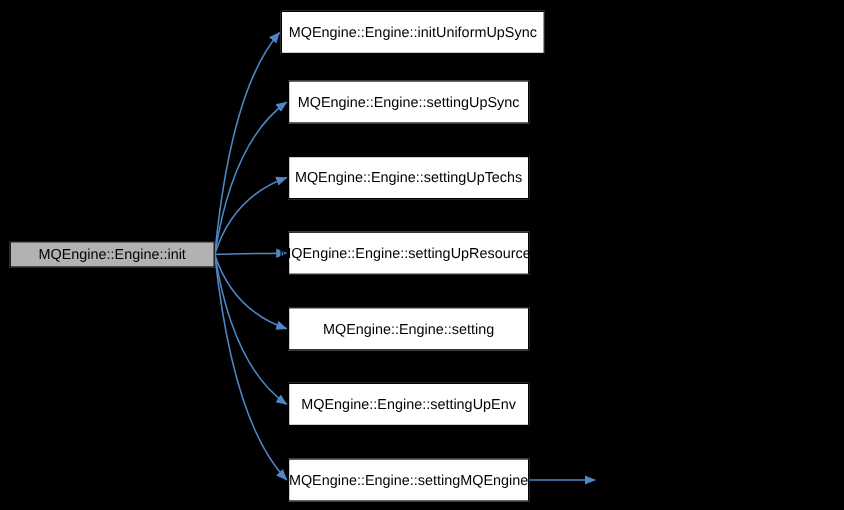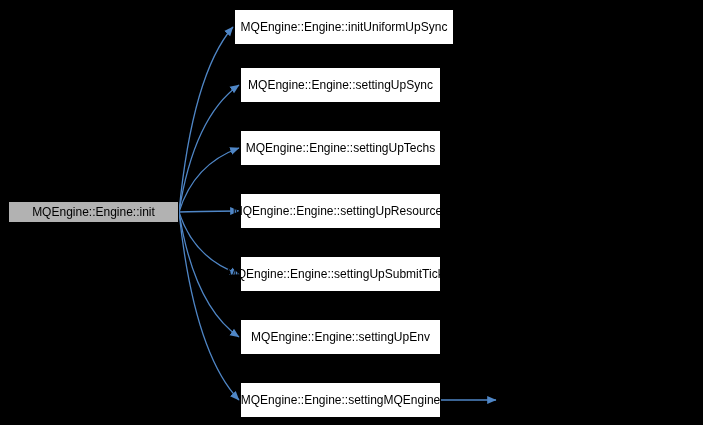--- a/index.html
+++ b/index.html
@@ -77,21 +77,20 @@
     <div class="node" style="left: 240px; top: 130px; width: 201px; height: 36px; background: rgb(255, 255, 255); color: rgb(0, 0, 0);">
       <div class="node-line">MQEngine::Engine::setting</div>
       <div class="node-line">UpTechs</div>
     </div>
     <div class="node" style="left: 240px; top: 193px; width: 201px; height: 36px; background: rgb(255, 255, 255); color: rgb(0, 0, 0);">
       <div class="node-line">MQEngine::Engine::setting</div>
       <div class="node-line">UpResources</div>
     </div>
     <div class="node" style="left: 240px; top: 256px; width: 201px; height: 36px; background: rgb(255, 255, 255); color: rgb(0, 0, 0);">
       <div class="node-line">MQEngine::Engine::setting</div>
-      <div class="node-line">UpSubmitTicker</div>
     </div>
     <div class="node" style="left: 240px; top: 319px; width: 201px; height: 36px; background: rgb(255, 255, 255); color: rgb(0, 0, 0);">
       <div class="node-line">MQEngine::Engine::setting</div>
       <div class="node-line">UpEnv</div>
     </div>
     <div class="node" style="left: 240px; top: 382px; width: 201px; height: 36px; background: rgb(255, 255, 255); color: rgb(0, 0, 0);">
       <div class="node-line">MQEngine::Engine::setting</div>
       <div class="node-line">MQEngine</div>
     </div>
   </div>

